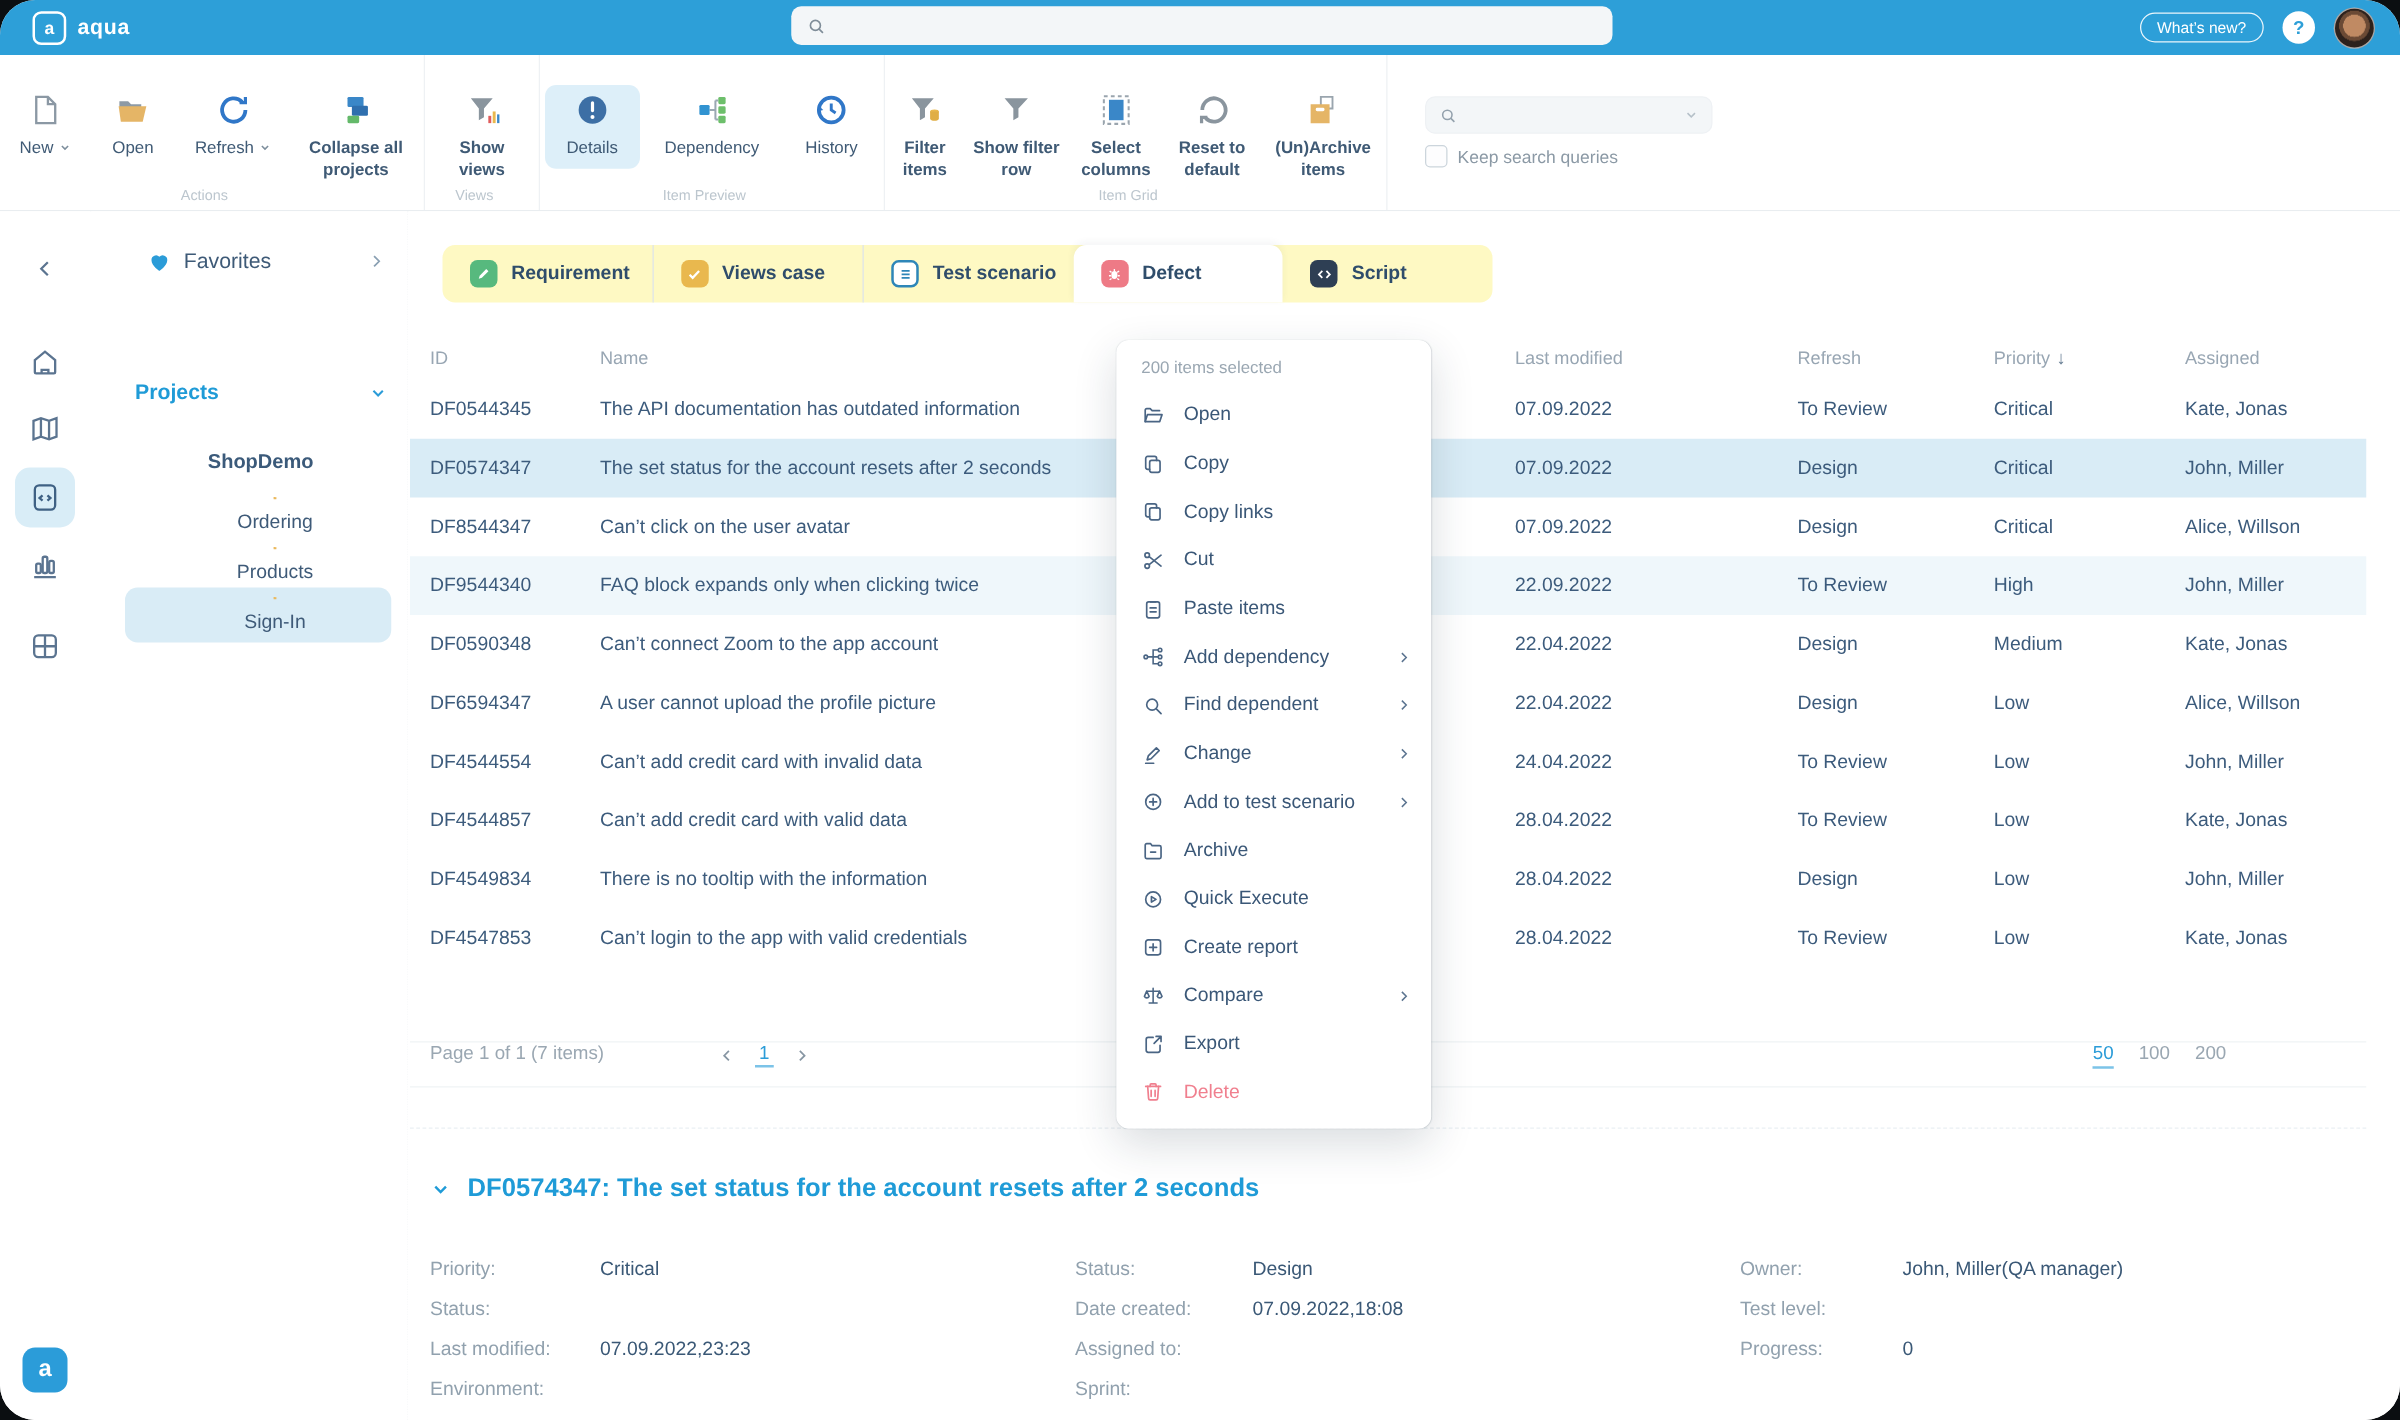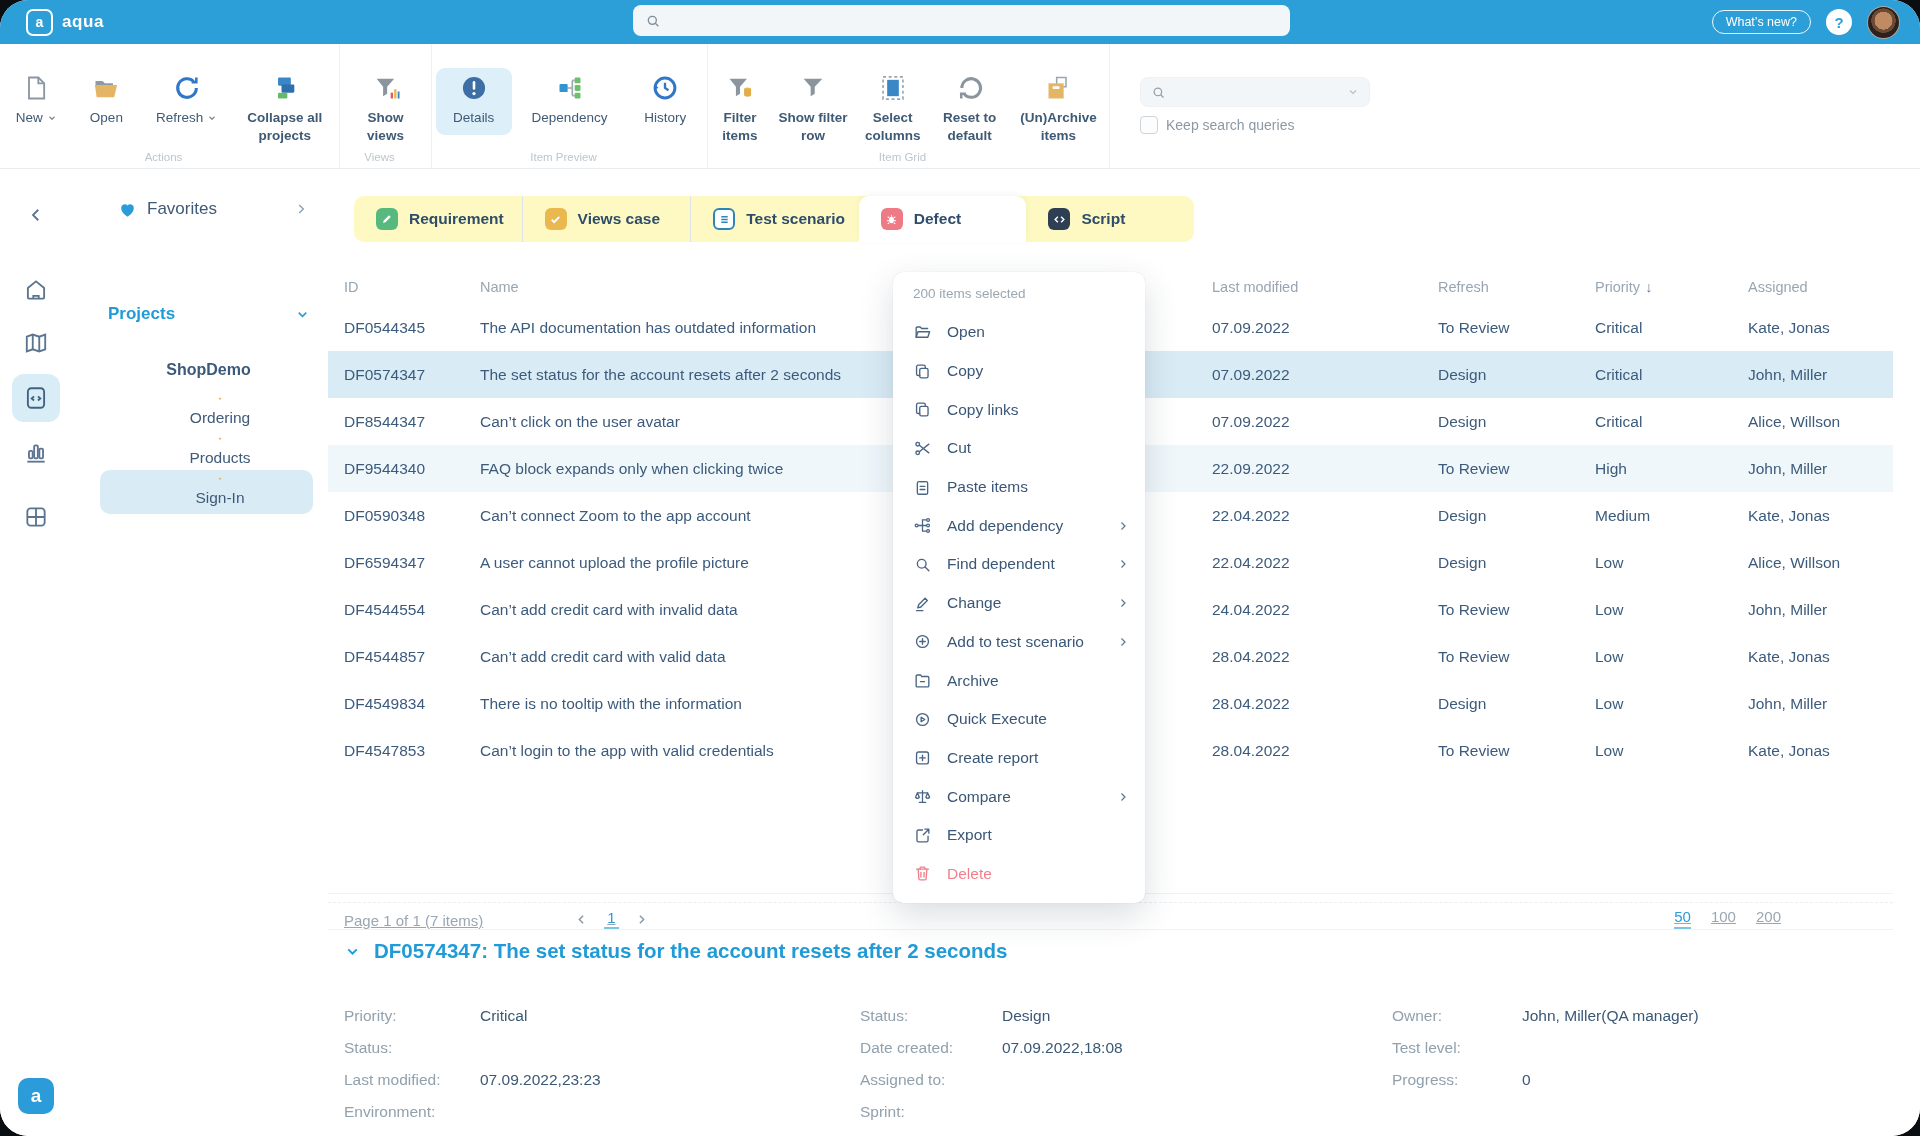--- a/index.html
+++ b/index.html
@@ -76,22 +76,22 @@
   .grid{position:absolute;left:2px;right:27px;top:101px;}
   .grow{display:grid;grid-template-columns:136px 732px 226px 157px 153px minmax(0,1fr);align-items:center;
     height:47px;padding-left:16px;font-size:15.5px;color:#3c5b7c;}
   .ghead{height:34px;color:#98a6b3;font-size:14.5px;}
   .ghead .hc{display:flex;align-items:center;gap:5px;}
   .gbody{margin-top:0;}
   .grow.sel{background:#d9ecf6;}
   .grow.tint{background:#eff7fb;}
   .cell{overflow:hidden;white-space:nowrap;}
 
-  .pager{position:absolute;left:2px;right:27px;top:724px;height:37px;border-top:1px solid #f0f3f5;border-bottom:1px solid #f0f3f5;
-    display:flex;align-items:flex-end;padding-left:16px;box-sizing:border-box;color:#9aa7b2;font-size:15px;text-decoration:underline;}
+  .pager{position:absolute;left:2px;right:27px;top:664px;height:37px;border-top:1px solid #f0f3f5;border-bottom:1px solid #f0f3f5;
+    display:flex;align-items:flex-start;padding-left:16px;box-sizing:border-box;color:#9aa7b2;font-size:15px;}
   .pgnav{margin-left:92px;display:flex;align-items:center;gap:16px;color:#8796a3;font-size:15px;}
   .pgcur{color:#2b9cd8;border-bottom:2px solid #7cc3e8;padding:0 3px 1px;}
   .sizes{margin-left:auto;margin-right:112px;display:flex;gap:20px;font-size:15px;}
   .size{color:#9aa7b2;padding-bottom:2px;}
   .size.active{color:#2b9cd8;border-bottom:2px solid #7cc3e8;}
 
   .detail{position:absolute;left:2px;right:27px;top:733px;bottom:0;border-top:1px dashed #eaeff3;}
   .dhead{display:flex;align-items:center;gap:13px;margin:36px 0 0 16px;color:#1f9bd7;font-size:20.5px;font-weight:700;}
   .dfields{position:relative;margin-top:40px;}
   .dcol{position:absolute;top:0;display:grid;row-gap:6px;font-size:15.5px;line-height:26px;}

